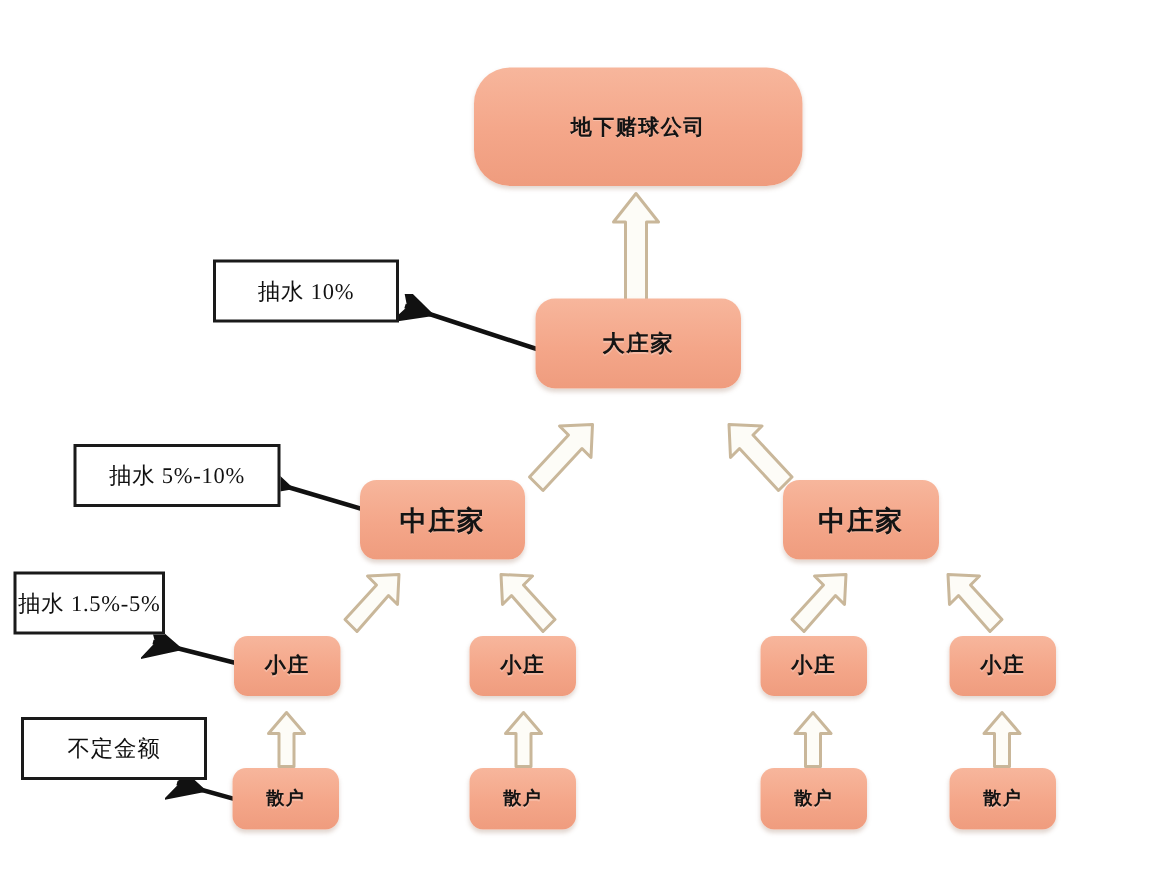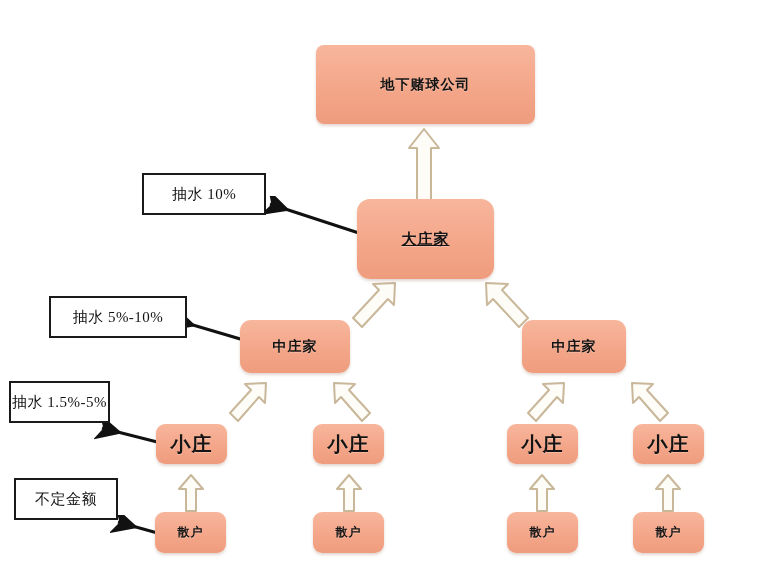--- a/index.html
+++ b/index.html
@@ -26,24 +26,24 @@
     justify-content: center;
     border-radius: 12px;
     background: linear-gradient(180deg, #f7b69c 0%, #f4a689 55%, #ef9c7e 100%);
     box-shadow: 0 2px 3px rgba(150, 110, 90, 0.28);
     color: #141414;
     font-weight: bold;
     letter-spacing: 1px;
     text-shadow: 0 1px 0 rgba(255,255,255,0.25);
     box-sizing: border-box;
   }
-  .node.lvl1 { font-size: 14px; border-radius: 8px; }
+  .node.lvl1 { font-size: 14px; border-radius: 24px; }
   .node.lvl2 { font-size: 15px; border-radius: 13px; }
-  .node.lvl3 { font-size: 14px; border-radius: 11px; }
-  .node.lvl4 { font-size: 20px; border-radius: 9px; text-align: right; }
+  .node.lvl3 { font-size: 18px; border-radius: 11px; }
+  .node.lvl4 { font-size: 14px; border-radius: 9px; text-align: right; }
   .node.lvl5 { font-size: 12px; border-radius: 9px; }
 
   
   .label-box {
     position: absolute;
     background: #ffffff;
     border: 2px solid #1a1a1a;
     display: flex;
     align-items: center;
     justify-content: center;
@@ -145,21 +145,21 @@
         <path d="M9,0 L0,4.5 L9,9 L6.5,4.5 z" fill="#111111"></path>
       </marker>
     </defs>
     <line x1="69" y1="24" x2="8" y2="7" stroke="#111111" stroke-width="3" marker-end="url(#ah4)"></line>
   </svg>
 
   <div class="node lvl1" style="left:316px; top:45px; width:219px; height:79px;">
     <span>地下赌球公司</span>
   </div>
 
-  <div class="node lvl2" style="left:357px; top:199px; width:137px; height:80px;text-decoration:underline;">
+  <div class="node lvl2" style="left:357px; top:199px; width:137px; height:60px;">
     <span>大庄家</span>
   </div>
 
   <div class="node lvl3" style="left:240px; top:320px; width:110px; height:53px;">
     <span>中庄家</span>
   </div>
 
   <div class="node lvl3" style="left:522px; top:320px; width:104px; height:53px;">
     <span>中庄家</span>
   </div>
@@ -201,17 +201,17 @@
   </div>
 
   <div class="label-box" style="left:49px; top:296px; width:138px; height:42px;">
     <span>抽水 5%-10%</span>
   </div>
 
   <div class="label-box" style="left:9px; top:381px; width:101px; height:42px;">
     <span>抽水 1.5%-5%</span>
   </div>
 
-  <div class="label-box" style="left:14px; top:478px; width:104px; height:42px;">
+  <div class="label-box" style="left:14px; top:478px; width:124px; height:42px;">
     <span>不定金额</span>
   </div>
 
 </div>
 
 </body></html>

